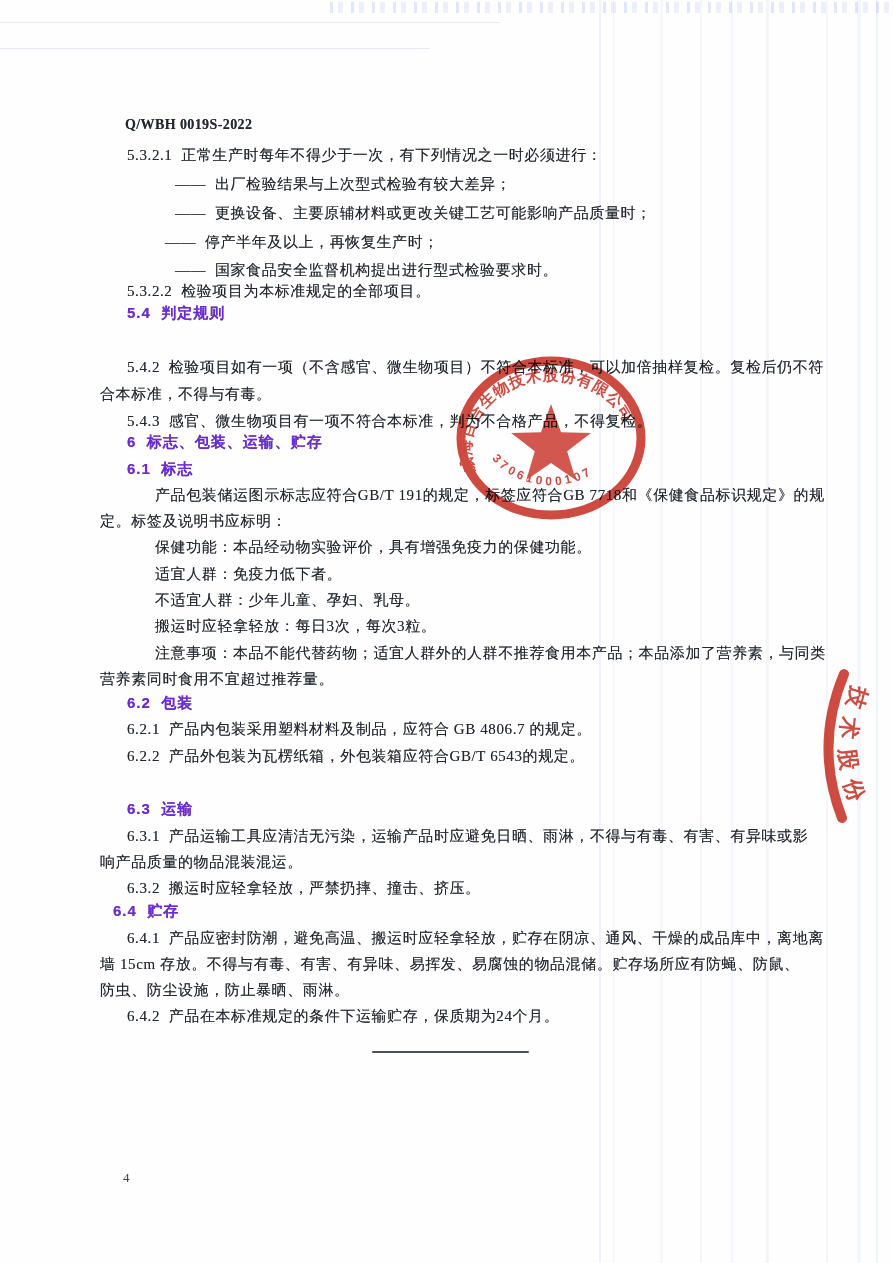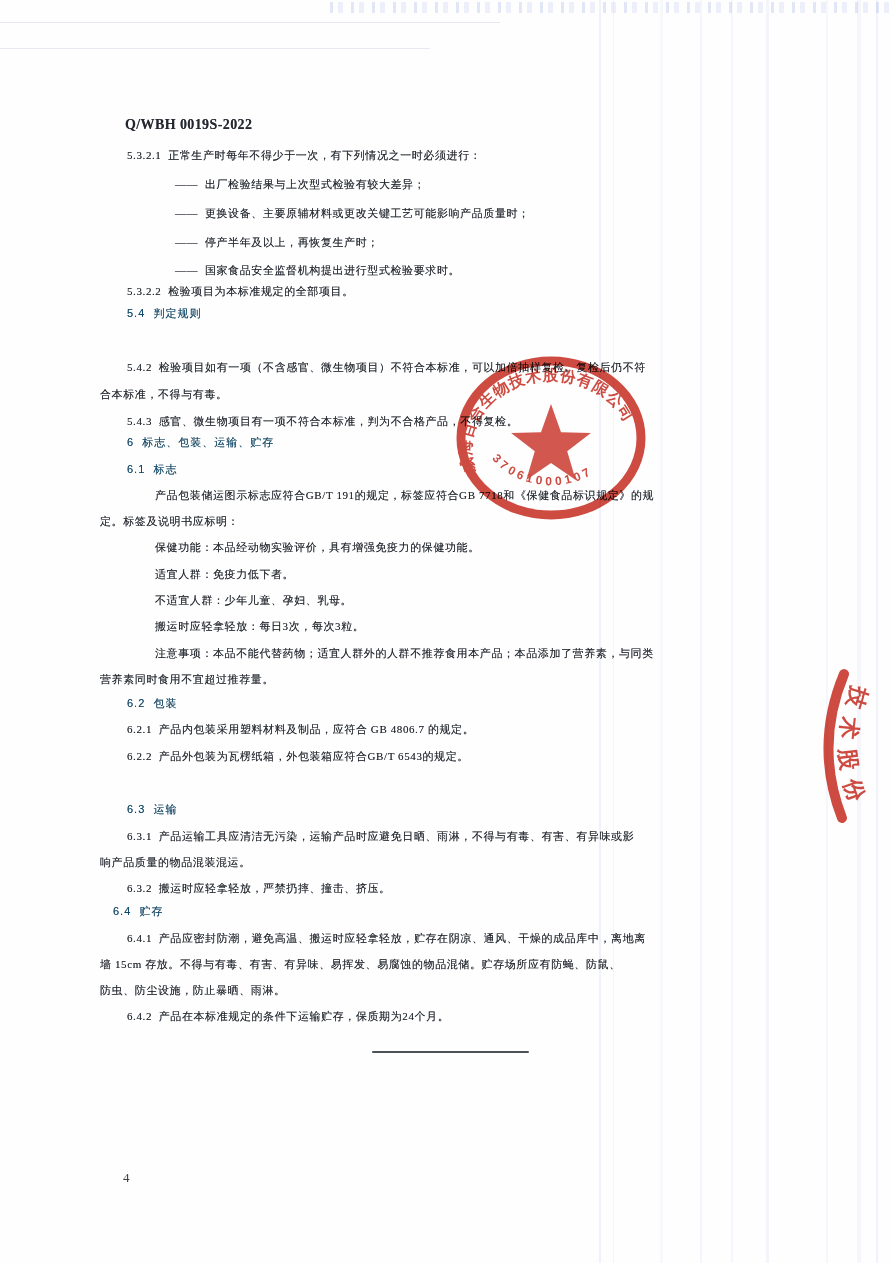--- a/index.html
+++ b/index.html
@@ -1,26 +1,26 @@
 <!DOCTYPE html>
 <html><head>
 <meta charset="utf-8">
 <style>
   html,body{margin:0;padding:0;background:#ffffff;}
   #page{
     position:relative;width:876px;height:1263px;background:#fefefe;overflow:hidden;
     font-family:"Liberation Serif","DejaVu Serif",serif;color:#23272f;padding-left:48px;
   }
   .ln{
-    position:absolute;white-space:pre;font-size:11px;letter-spacing:0.6px;
+    position:absolute;white-space:pre;font-size:15px;letter-spacing:0.6px;
     line-height:20px;color:#23272f;text-shadow:0 0 .4px rgba(35,40,48,.55);
   }
   .hd{
-    font-family:"Liberation Sans","DejaVu Sans",sans-serif;font-weight:400;
-    letter-spacing:1px;color:#0c4a6e;
+    font-family:"Liberation Sans","DejaVu Sans",sans-serif;font-weight:700;
+    letter-spacing:1px;color:#6d28d9;
   }
   .code{font-size:14px;letter-spacing:.4px;font-weight:600;}
   .pageno{position:absolute;left:123px;top:1170px;font-size:13px;color:#3a3e45;}
   .endrule{
     position:absolute;left:372px;top:1051px;width:157px;height:2px;
     background:#4c5157;border-radius:1px;
   }
   
   .streak{position:absolute;top:0;height:1263px;pointer-events:none;}
   .topband{
@@ -52,21 +52,21 @@
   <div class="streak" style="left:766px;width:3px;background:rgba(110,135,220,.08)"></div>
   <div class="streak" style="left:826px;width:2px;background:rgba(110,135,220,.06)"></div>
   <div class="streak" style="left:857px;width:4px;background:rgba(110,135,220,.07)"></div>
   <div class="streak" style="left:876px;width:2px;background:rgba(110,135,220,.09)"></div>
 
   <div class="ln code" style="top:115px;left:125px">Q/WBH 0019S-2022</div>
 
   <div class="ln" style="top:145px;left:127px">5.3.2.1  正常生产时每年不得少于一次，有下列情况之一时必须进行：</div>
   <div class="ln" style="top:174px;left:175px">——  出厂检验结果与上次型式检验有较大差异；</div>
   <div class="ln" style="top:203px;left:175px">——  更换设备、主要原辅材料或更改关键工艺可能影响产品质量时；</div>
-  <div class="ln" style="top:232px;left:175px">——  停产半年及以上，再恢复生产时；</div>
+  <div class="ln" style="top:232px;left:165px">——  停产半年及以上，再恢复生产时；</div>
   <div class="ln" style="top:260px;left:175px">——  国家食品安全监督机构提出进行型式检验要求时。</div>
   <div class="ln" style="top:281px;left:127px">5.3.2.2  检验项目为本标准规定的全部项目。</div>
   <div class="ln hd" style="top:303px;left:127px">5.4  判定规则</div>
   <div class="ln" style="top:357px;left:127px">5.4.2  检验项目如有一项（不含感官、微生物项目）不符合本标准，可以加倍抽样复检。复检后仍不符</div>
   <div class="ln" style="top:384px;left:100px">合本标准，不得与有毒。</div>
   <div class="ln" style="top:411px;left:127px">5.4.3  感官、微生物项目有一项不符合本标准，判为不合格产品，不得复检。</div>
   <div class="ln hd" style="top:432px;left:127px">6  标志、包装、运输、贮存</div>
   <div class="ln hd" style="top:459px;left:127px">6.1  标志</div>
   <div class="ln" style="top:485px;left:155px">产品包装储运图示标志应符合GB/T 191的规定，标签应符合GB 7718和《保健食品标识规定》的规</div>
   <div class="ln" style="top:511px;left:100px">定。标签及说明书应标明：</div>

